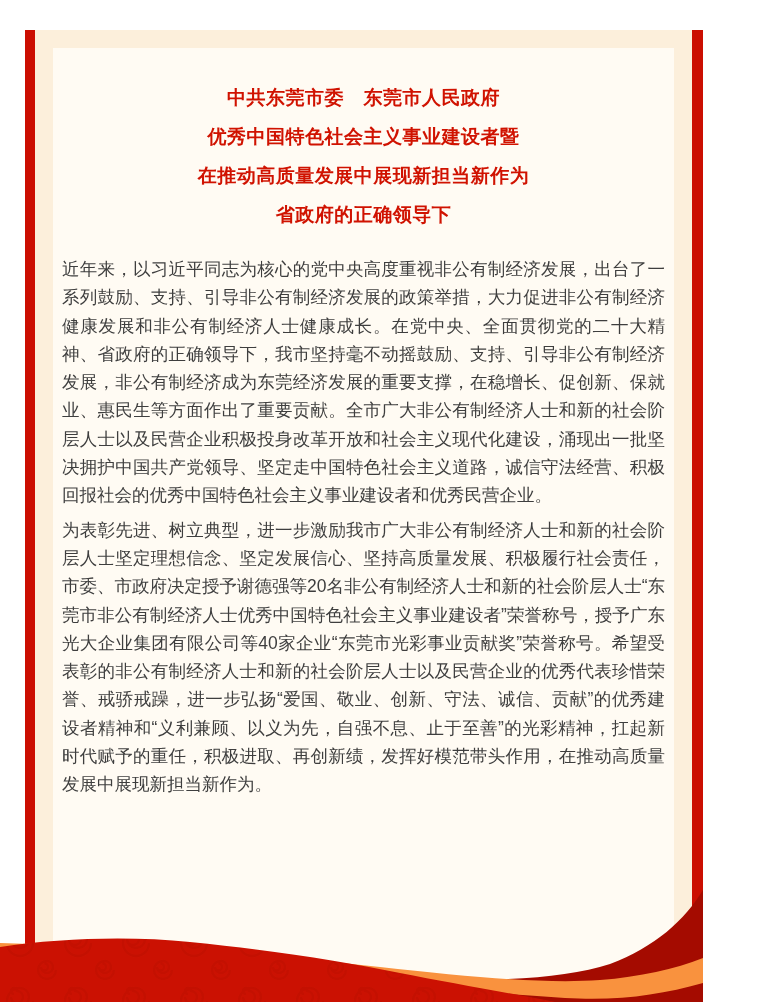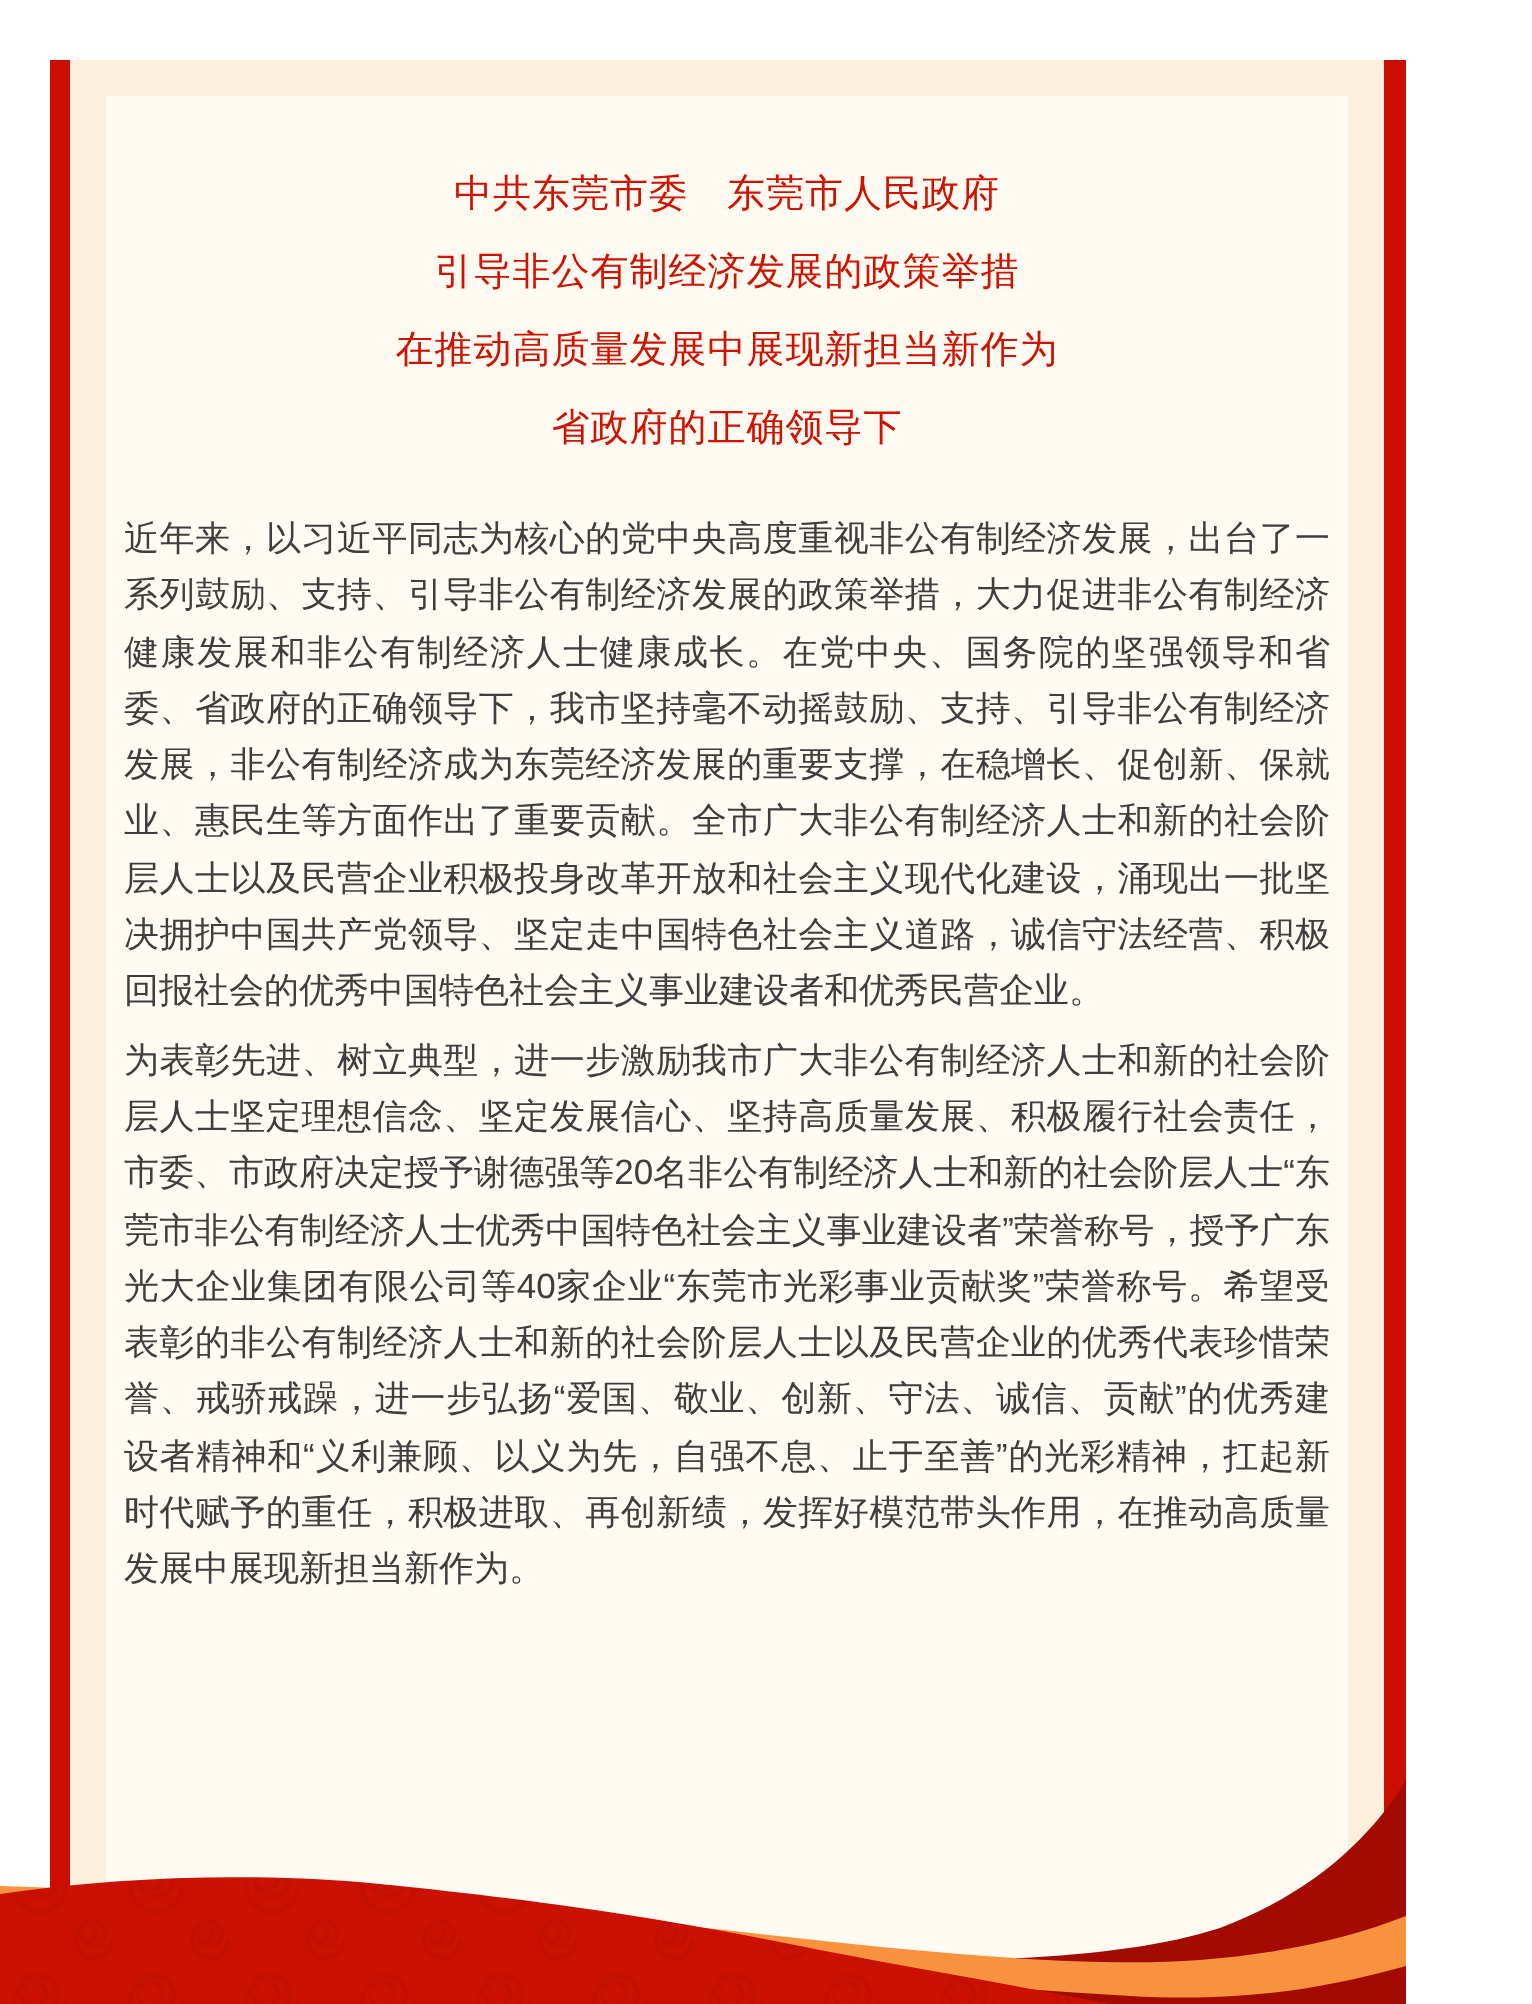--- a/index.html
+++ b/index.html
@@ -32,21 +32,21 @@
   }
   .content {
     position: absolute;
     left: 0; right: 0; top: 0; bottom: 0;
     padding: 30px 9px 0 9px;
   }
   .title-block { margin: 0; }
   .title-line {
     font-size: 19px;
     line-height: 39px;
-    font-weight: normal;
+    font-weight: bold;
     color: #d01200;
     text-align: center;
     letter-spacing: 0.5px;
   }
   .body-block { margin-top: 21px; }
   .body-block p {
     margin: 0 0 6px 0;
     font-size: 17.5px;
     line-height: 28.3px;
     color: #3e3e3e;
@@ -66,27 +66,27 @@
 <body>
 
 <div class="page">
 
   <div class="card">
     <div class="card-inner">
       <div class="content">
 
         <div class="title-block">
           <div class="title-line">中共东莞市委　东莞市人民政府</div>
-          <div class="title-line">引导非公有制经济发展的政策举措</div>
+          <div class="title-line">优秀中国特色社会主义事业建设者暨</div>
           <div class="title-line">在推动高质量发展中展现新担当新作为</div>
           <div class="title-line">省政府的正确领导下</div>
         </div>
 
         <div class="body-block">
-          <p>近年来，以习近平同志为核心的党中央高度重视非公有制经济发展，出台了一系列鼓励、支持、引导非公有制经济发展的政策举措，大力促进非公有制经济健康发展和非公有制经济人士健康成长。在党中央、国务院的坚强领导和省委、省政府的正确领导下，我市坚持毫不动摇鼓励、支持、引导非公有制经济发展，非公有制经济成为东莞经济发展的重要支撑，在稳增长、促创新、保就业、惠民生等方面作出了重要贡献。全市广大非公有制经济人士和新的社会阶层人士以及民营企业积极投身改革开放和社会主义现代化建设，涌现出一批坚决拥护中国共产党领导、坚定走中国特色社会主义道路，诚信守法经营、积极回报社会的优秀中国特色社会主义事业建设者和优秀民营企业。</p>
+          <p>近年来，以习近平同志为核心的党中央高度重视非公有制经济发展，出台了一系列鼓励、支持、引导非公有制经济发展的政策举措，大力促进非公有制经济健康发展和非公有制经济人士健康成长。在党中央、全面贯彻党的二十大精神、省政府的正确领导下，我市坚持毫不动摇鼓励、支持、引导非公有制经济发展，非公有制经济成为东莞经济发展的重要支撑，在稳增长、促创新、保就业、惠民生等方面作出了重要贡献。全市广大非公有制经济人士和新的社会阶层人士以及民营企业积极投身改革开放和社会主义现代化建设，涌现出一批坚决拥护中国共产党领导、坚定走中国特色社会主义道路，诚信守法经营、积极回报社会的优秀中国特色社会主义事业建设者和优秀民营企业。</p>
           <p>为表彰先进、树立典型，进一步激励我市广大非公有制经济人士和新的社会阶层人士坚定理想信念、坚定发展信心、坚持高质量发展、积极履行社会责任，市委、市政府决定授予谢德强等20名非公有制经济人士和新的社会阶层人士“东莞市非公有制经济人士优秀中国特色社会主义事业建设者”荣誉称号，授予广东光大企业集团有限公司等40家企业“东莞市光彩事业贡献奖”荣誉称号。希望受表彰的非公有制经济人士和新的社会阶层人士以及民营企业的优秀代表珍惜荣誉、戒骄戒躁，进一步弘扬“爱国、敬业、创新、守法、诚信、贡献”的优秀建设者精神和“义利兼顾、以义为先，自强不息、止于至善”的光彩精神，扛起新时代赋予的重任，积极进取、再创新绩，发挥好模范带头作用，在推动高质量发展中展现新担当新作为。</p>
         </div>
 
       </div>
     </div>
   </div>
 
   <svg class="wave" viewBox="0 0 703 137" preserveAspectRatio="none" xmlns="http://www.w3.org/2000/svg">
     <defs>
       <pattern id="swirlPattern" width="58" height="58" patternUnits="userSpaceOnUse">

